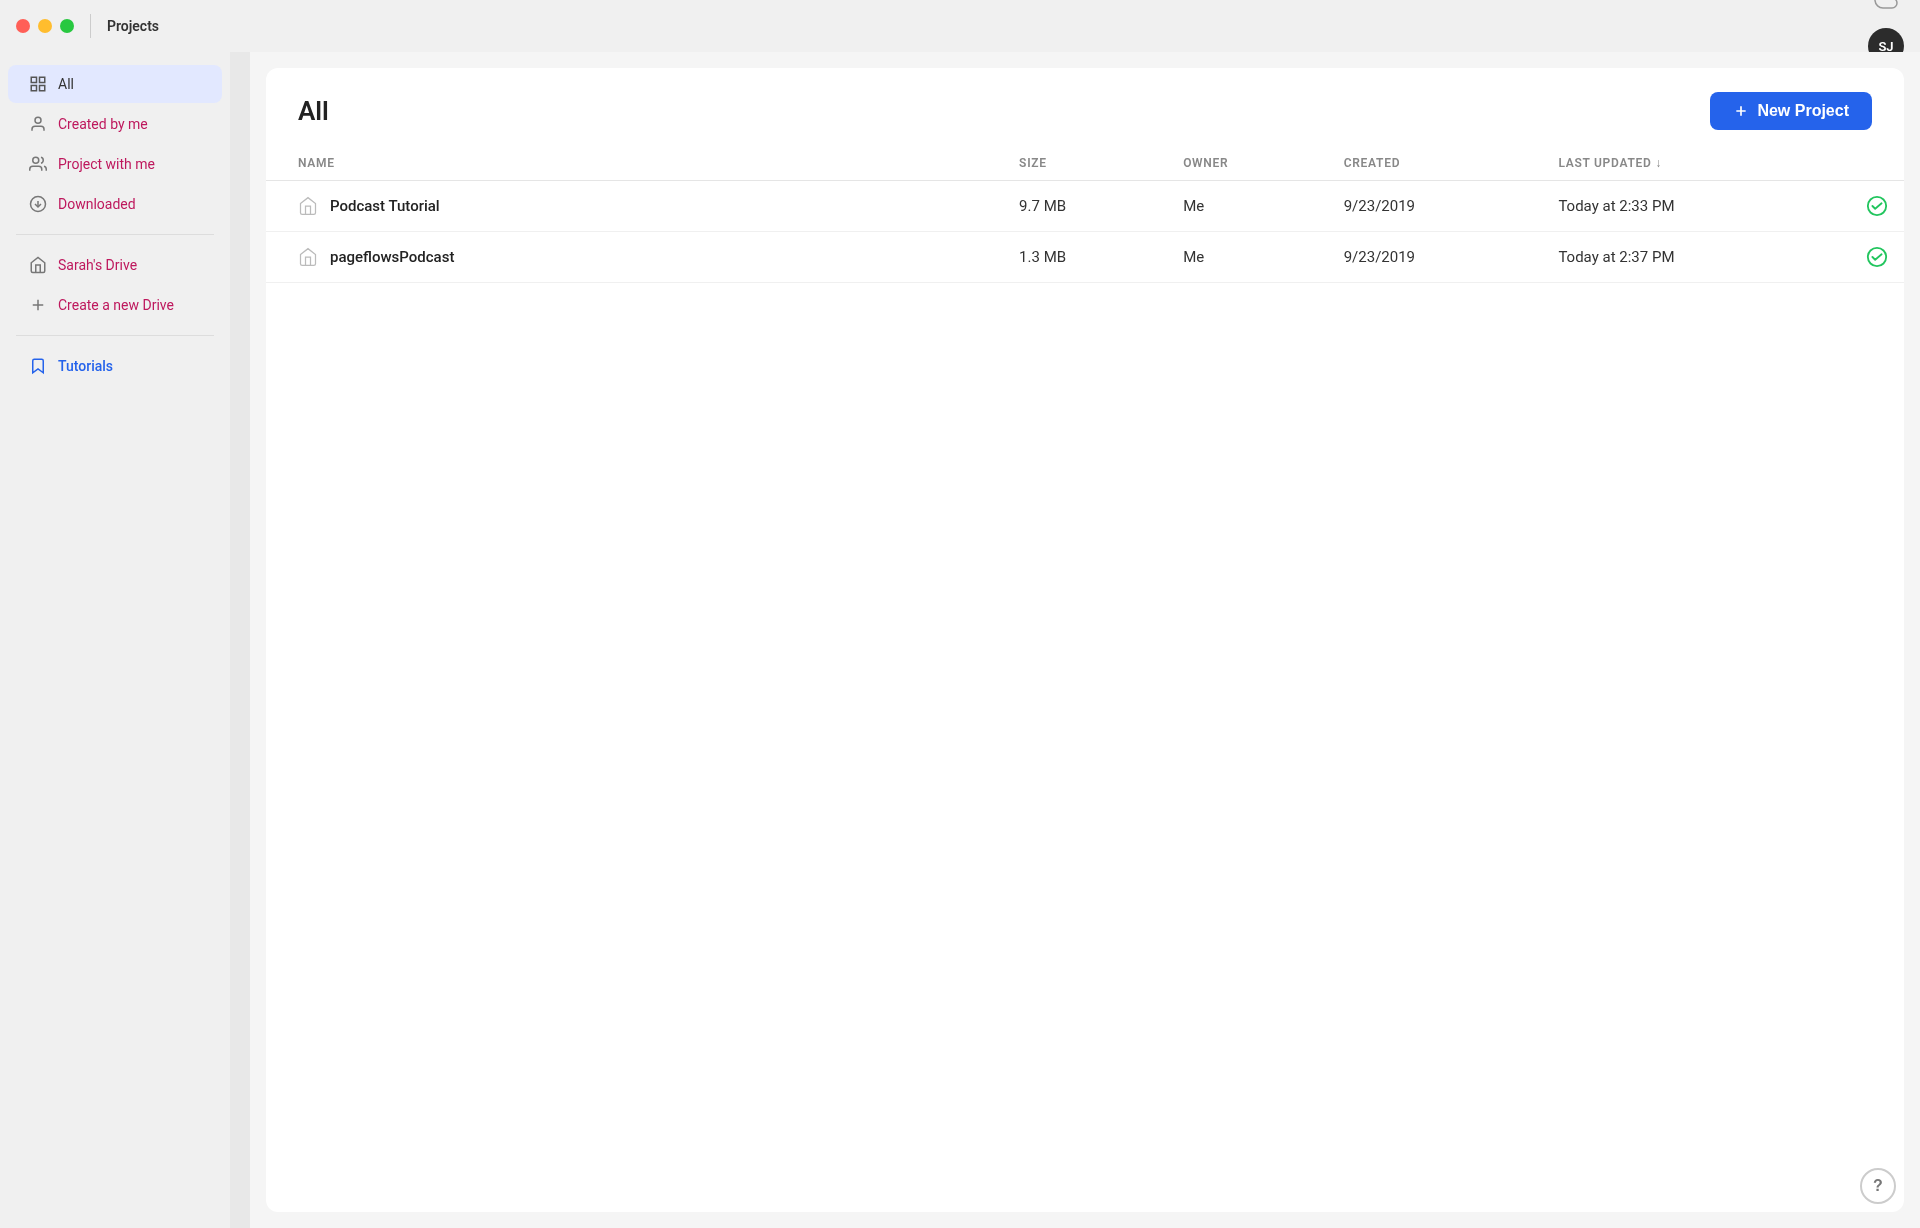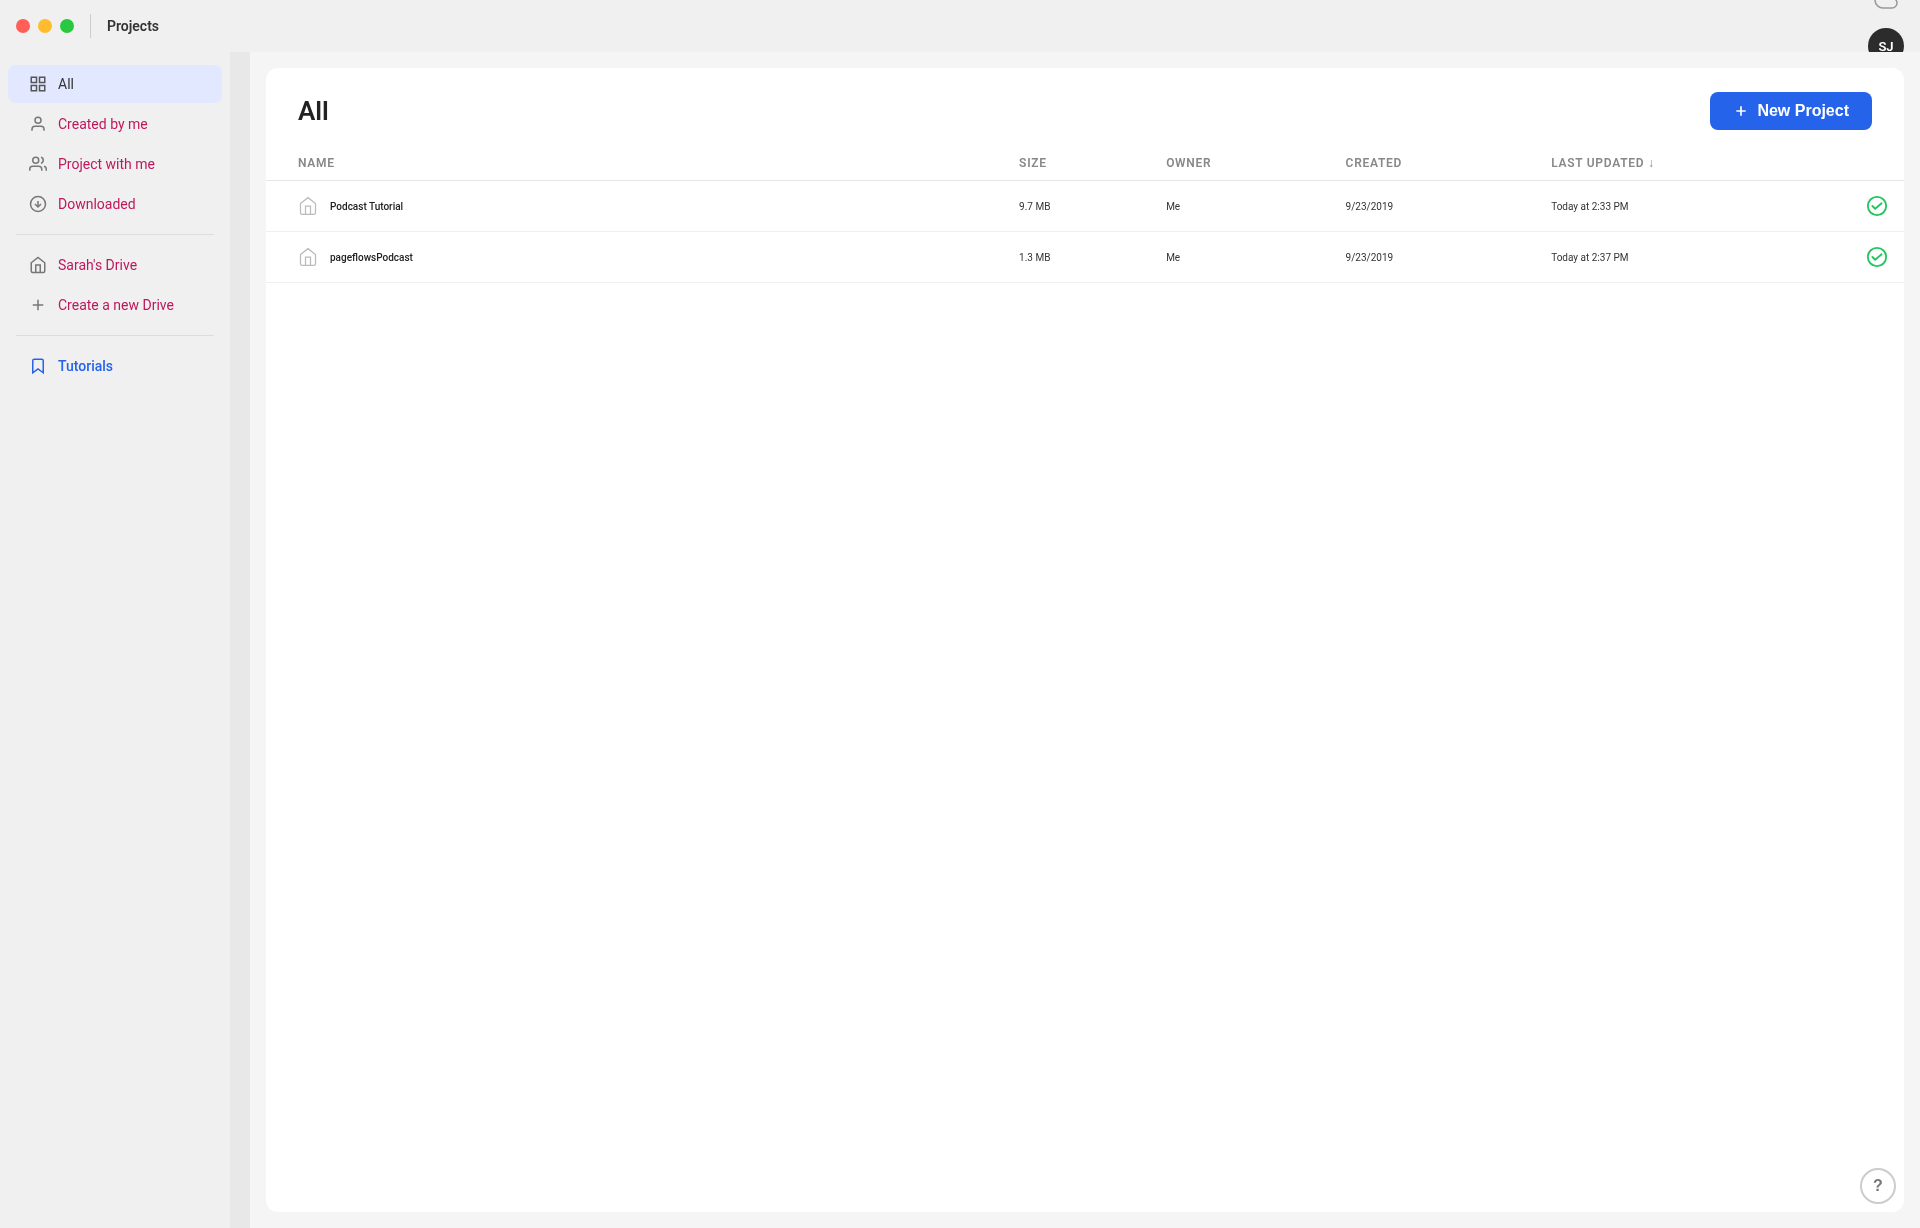--- a/index.html
+++ b/index.html
@@ -194,21 +194,21 @@
     }
     thead th.sortable {
       cursor: pointer;
     }
     tbody tr {
       border-bottom: 1px solid #f0f0f0;
       cursor: pointer;
     }
     tbody td {
       padding: 14px 16px;
-      font-size: 10px;
+      font-size: 15px;
       color: #333;
     }
     .project-name-cell {
       display: flex;
       align-items: center;
       gap: 12px;
     }
     .project-icon {
       color: #aaa;
       font-size: 18px;

